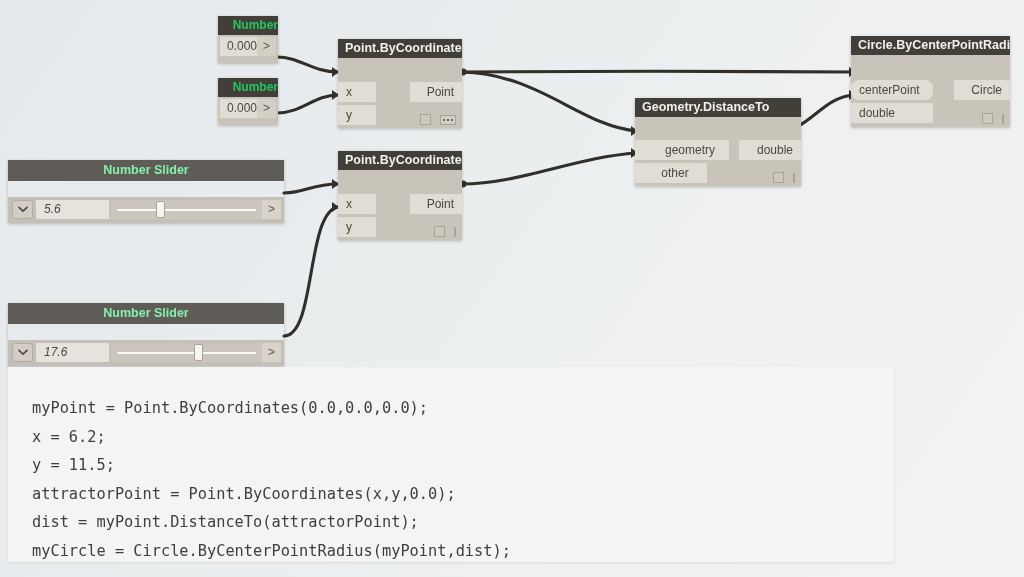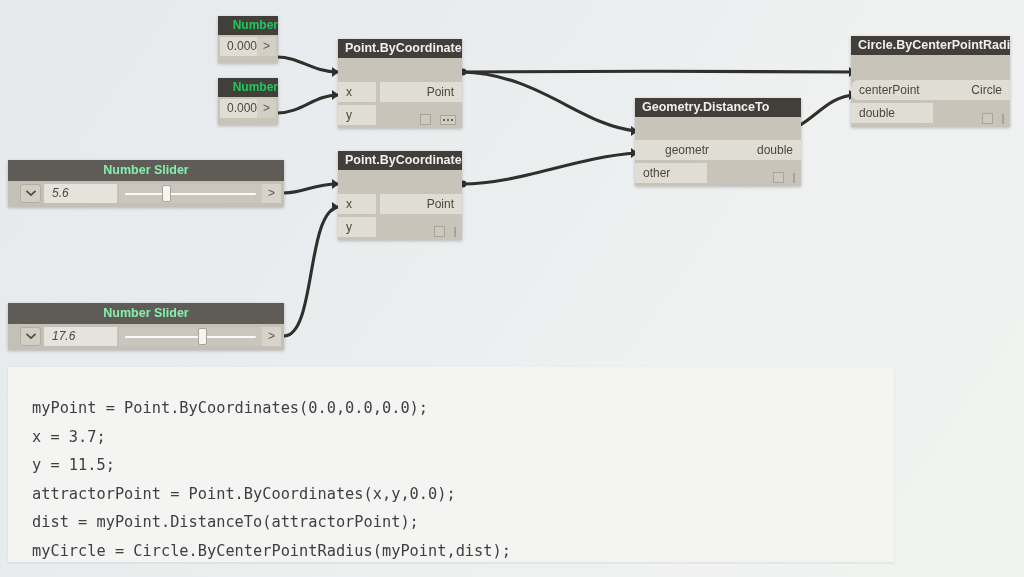--- a/index.html
+++ b/index.html
@@ -52,21 +52,20 @@
     width: 100%;
   }
   .port {
     position: absolute;
     background: #e0ddd4;
     color: #4a4843;
     font-size: 12px;
     line-height: 20px;
     height: 20px;
     white-space: nowrap;
-    padding-left: 30px;
   }
   .port.in  { left: 0;  padding-left: 8px;  text-align: left; }
   .port.out { right: 0; padding-right: 8px; text-align: right; }
   .port-sep {
     position: absolute;
     left: 8px;
     height: 1px;
     background: #c5c1b7;
   }
   .node-footer {
@@ -149,22 +148,23 @@
     font-weight: bold;
     text-align: center;
     line-height: 21px;
     height: 21px;
   }
   .slider-node .sl-row {
     display: flex;
     align-items: center;
     background: #c4c0b7;
     height: 26px;
-    padding: 2px 3px 4px 12px;
+    padding: 2px 3px 4px 4px;
     box-sizing: border-box;
+    margin-top: 16px;
   }
   .slider-node .sl-expand {
     width: 21px; height: 19px;
     background: #d2cec5;
     border: 1px solid #b2ada3;
     border-radius: 3px;
     box-sizing: border-box;
     display: flex;
     align-items: center;
     justify-content: center;
@@ -326,21 +326,21 @@
         <div class="glyph-bar"></div>
       </div>
     </div>
   </div>
 
   <div class="node" style="left:635px; top:98px; width:166px; height:88px;">
     <div class="node-header">Geometry.DistanceTo</div>
     <div class="node-body" style="height:69px;">
       <div class="port in" style="top:23px; width:64px;padding-left:30px;">geometry</div>
       <div class="port-sep" style="top:43px; width:56px;"></div>
-      <div class="port in" style="top:46px; width:64px;">other</div>
+      <div class="port in" style="top:46px; width:64px;text-align:center;">other</div>
       <div class="port out" style="top:23px; width:54px;">double</div>
       <div class="node-footer">
         <div class="glyph-box"></div>
         <div class="glyph-bar"></div>
       </div>
     </div>
   </div>
 
   <div class="node" style="left:851px; top:36px; width:159px; height:91px;">
     <div class="node-header">Circle.ByCenterPointRadius</div>
@@ -385,20 +385,20 @@
       <div class="sl-track-wrap">
         <div class="sl-track"></div>
         <div class="sl-thumb" style="left:55%;"></div>
       </div>
       <div class="sl-caret">&gt;</div>
     </div>
   </div>
 
   <div id="code-panel">
     <pre class="code-text">myPoint = Point.ByCoordinates(0.0,0.0,0.0);
-x = 3.7;
+x = 6.2;
 y = 11.5;
 attractorPoint = Point.ByCoordinates(x,y,0.0);
 dist = myPoint.DistanceTo(attractorPoint);
 myCircle = Circle.ByCenterPointRadius(myPoint,dist);</pre>
   </div>
 
 </div>
 
 </body></html>

